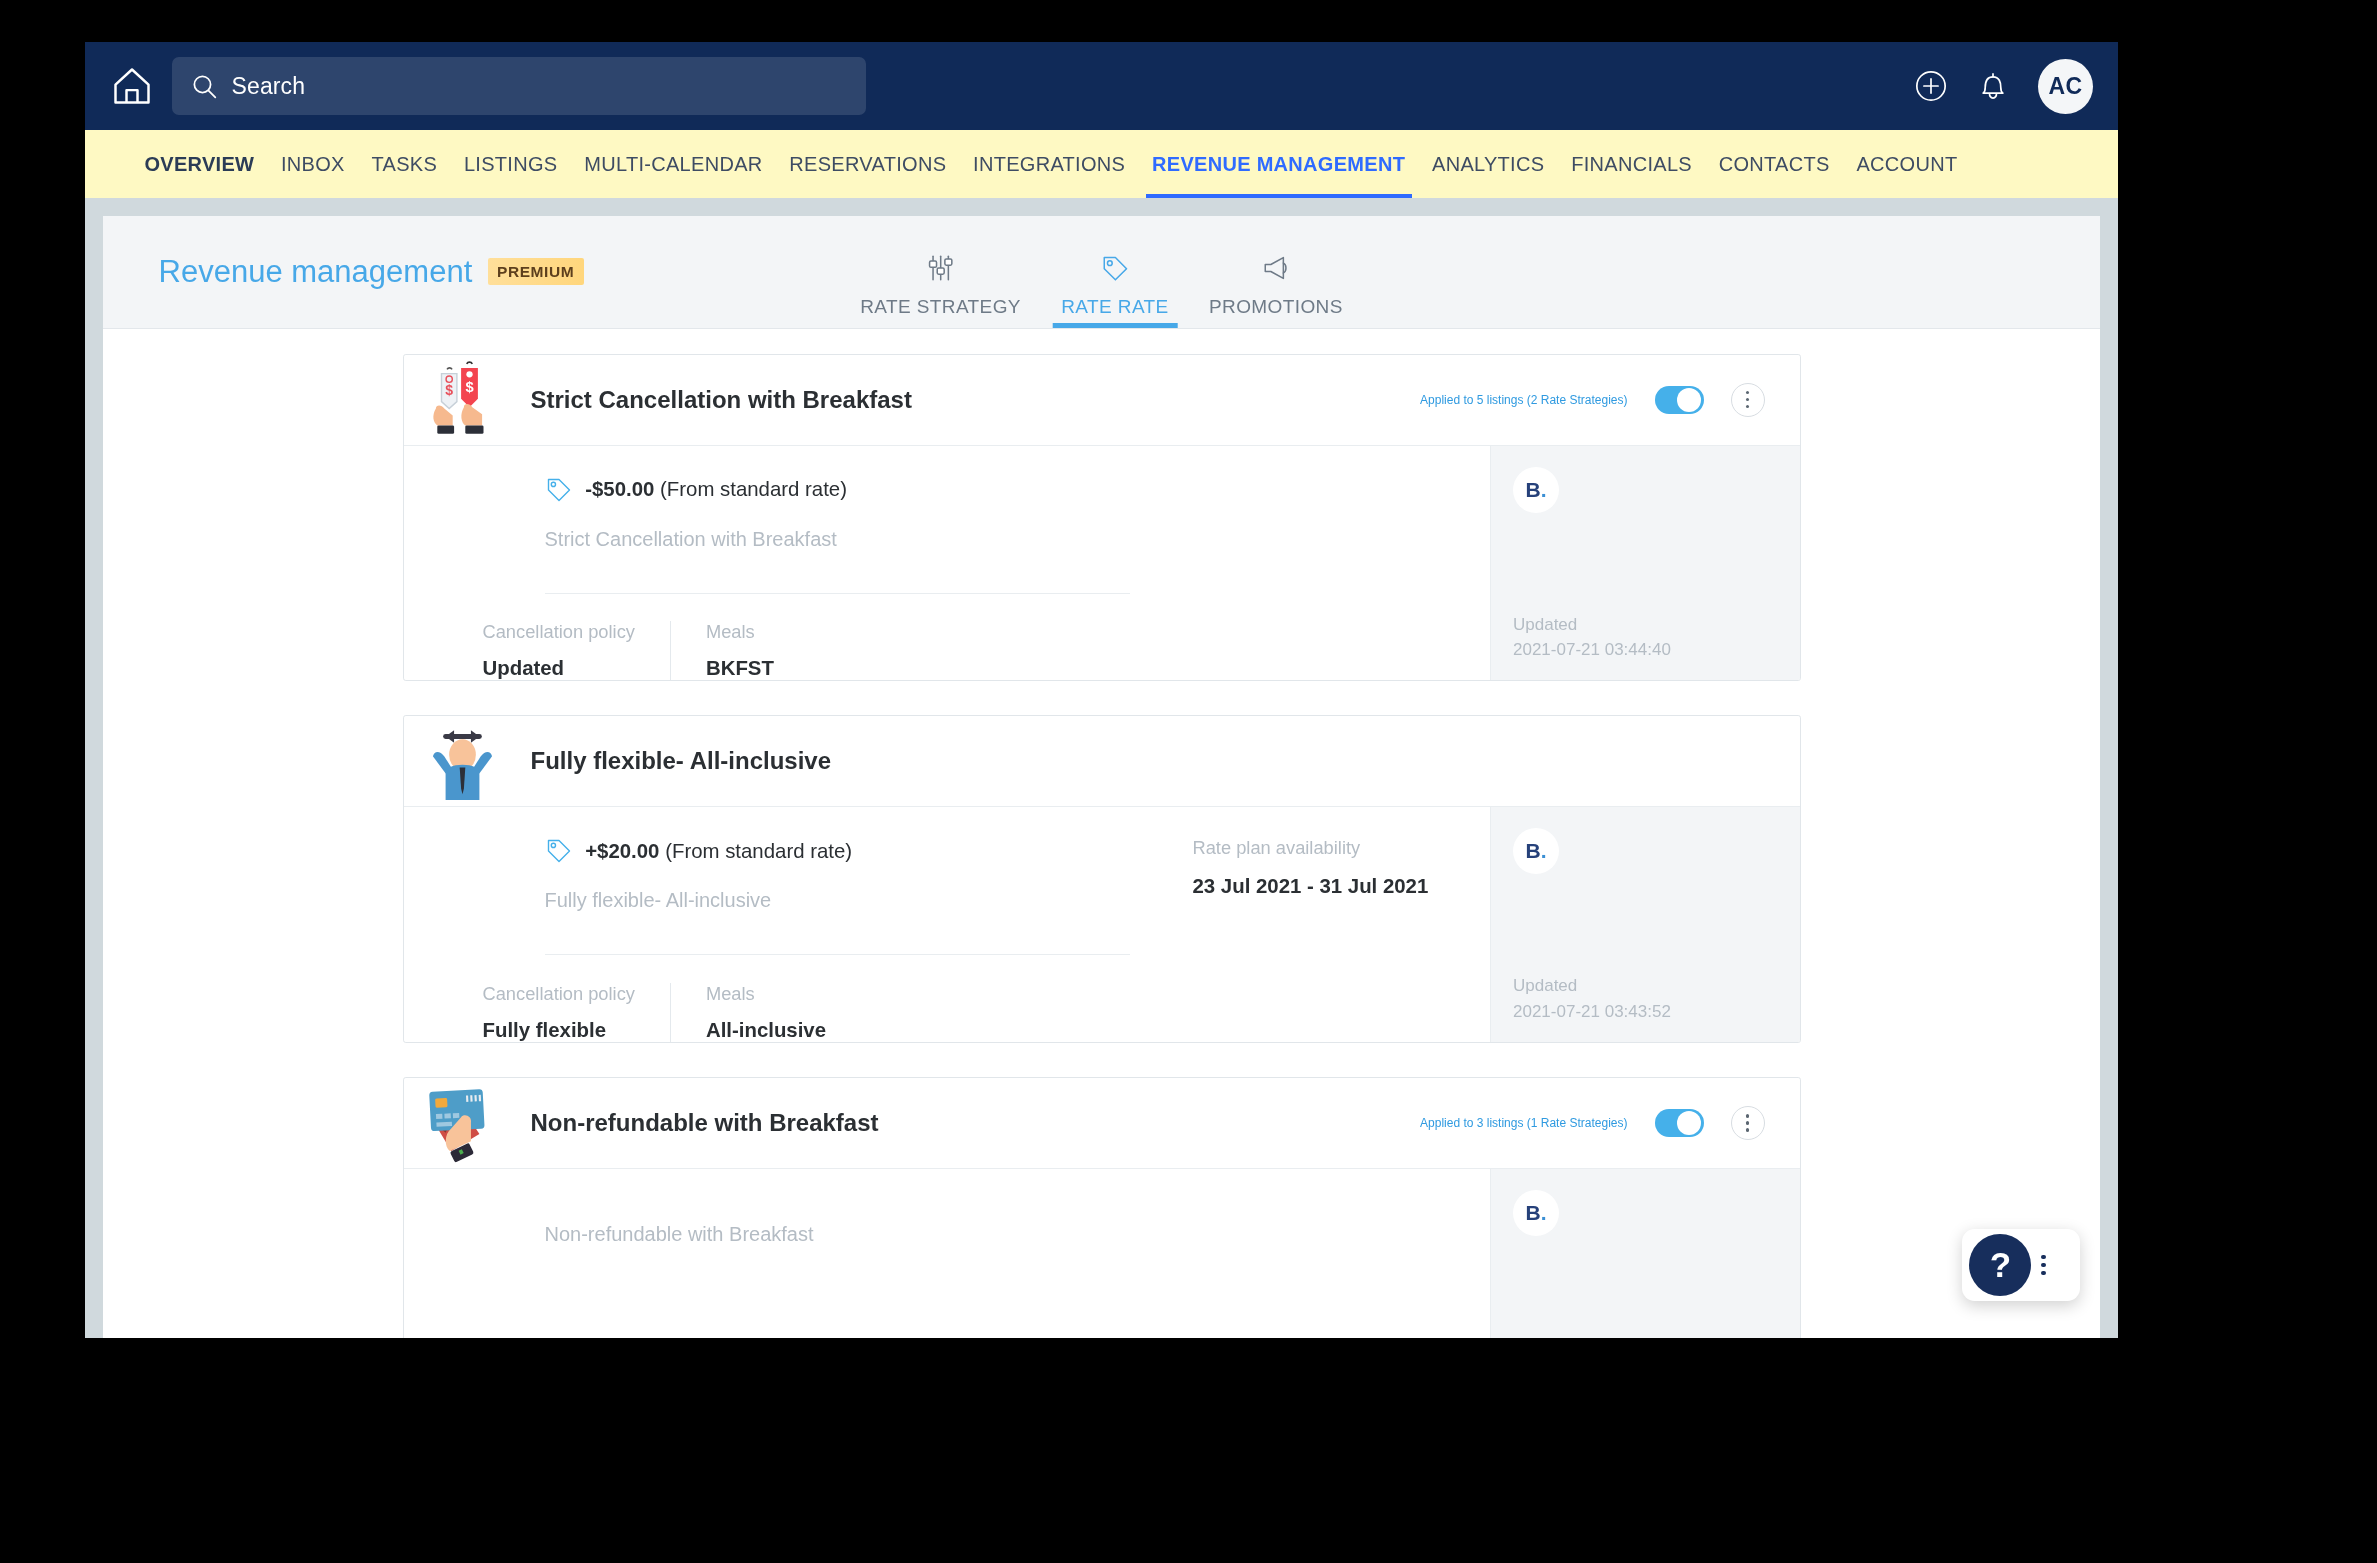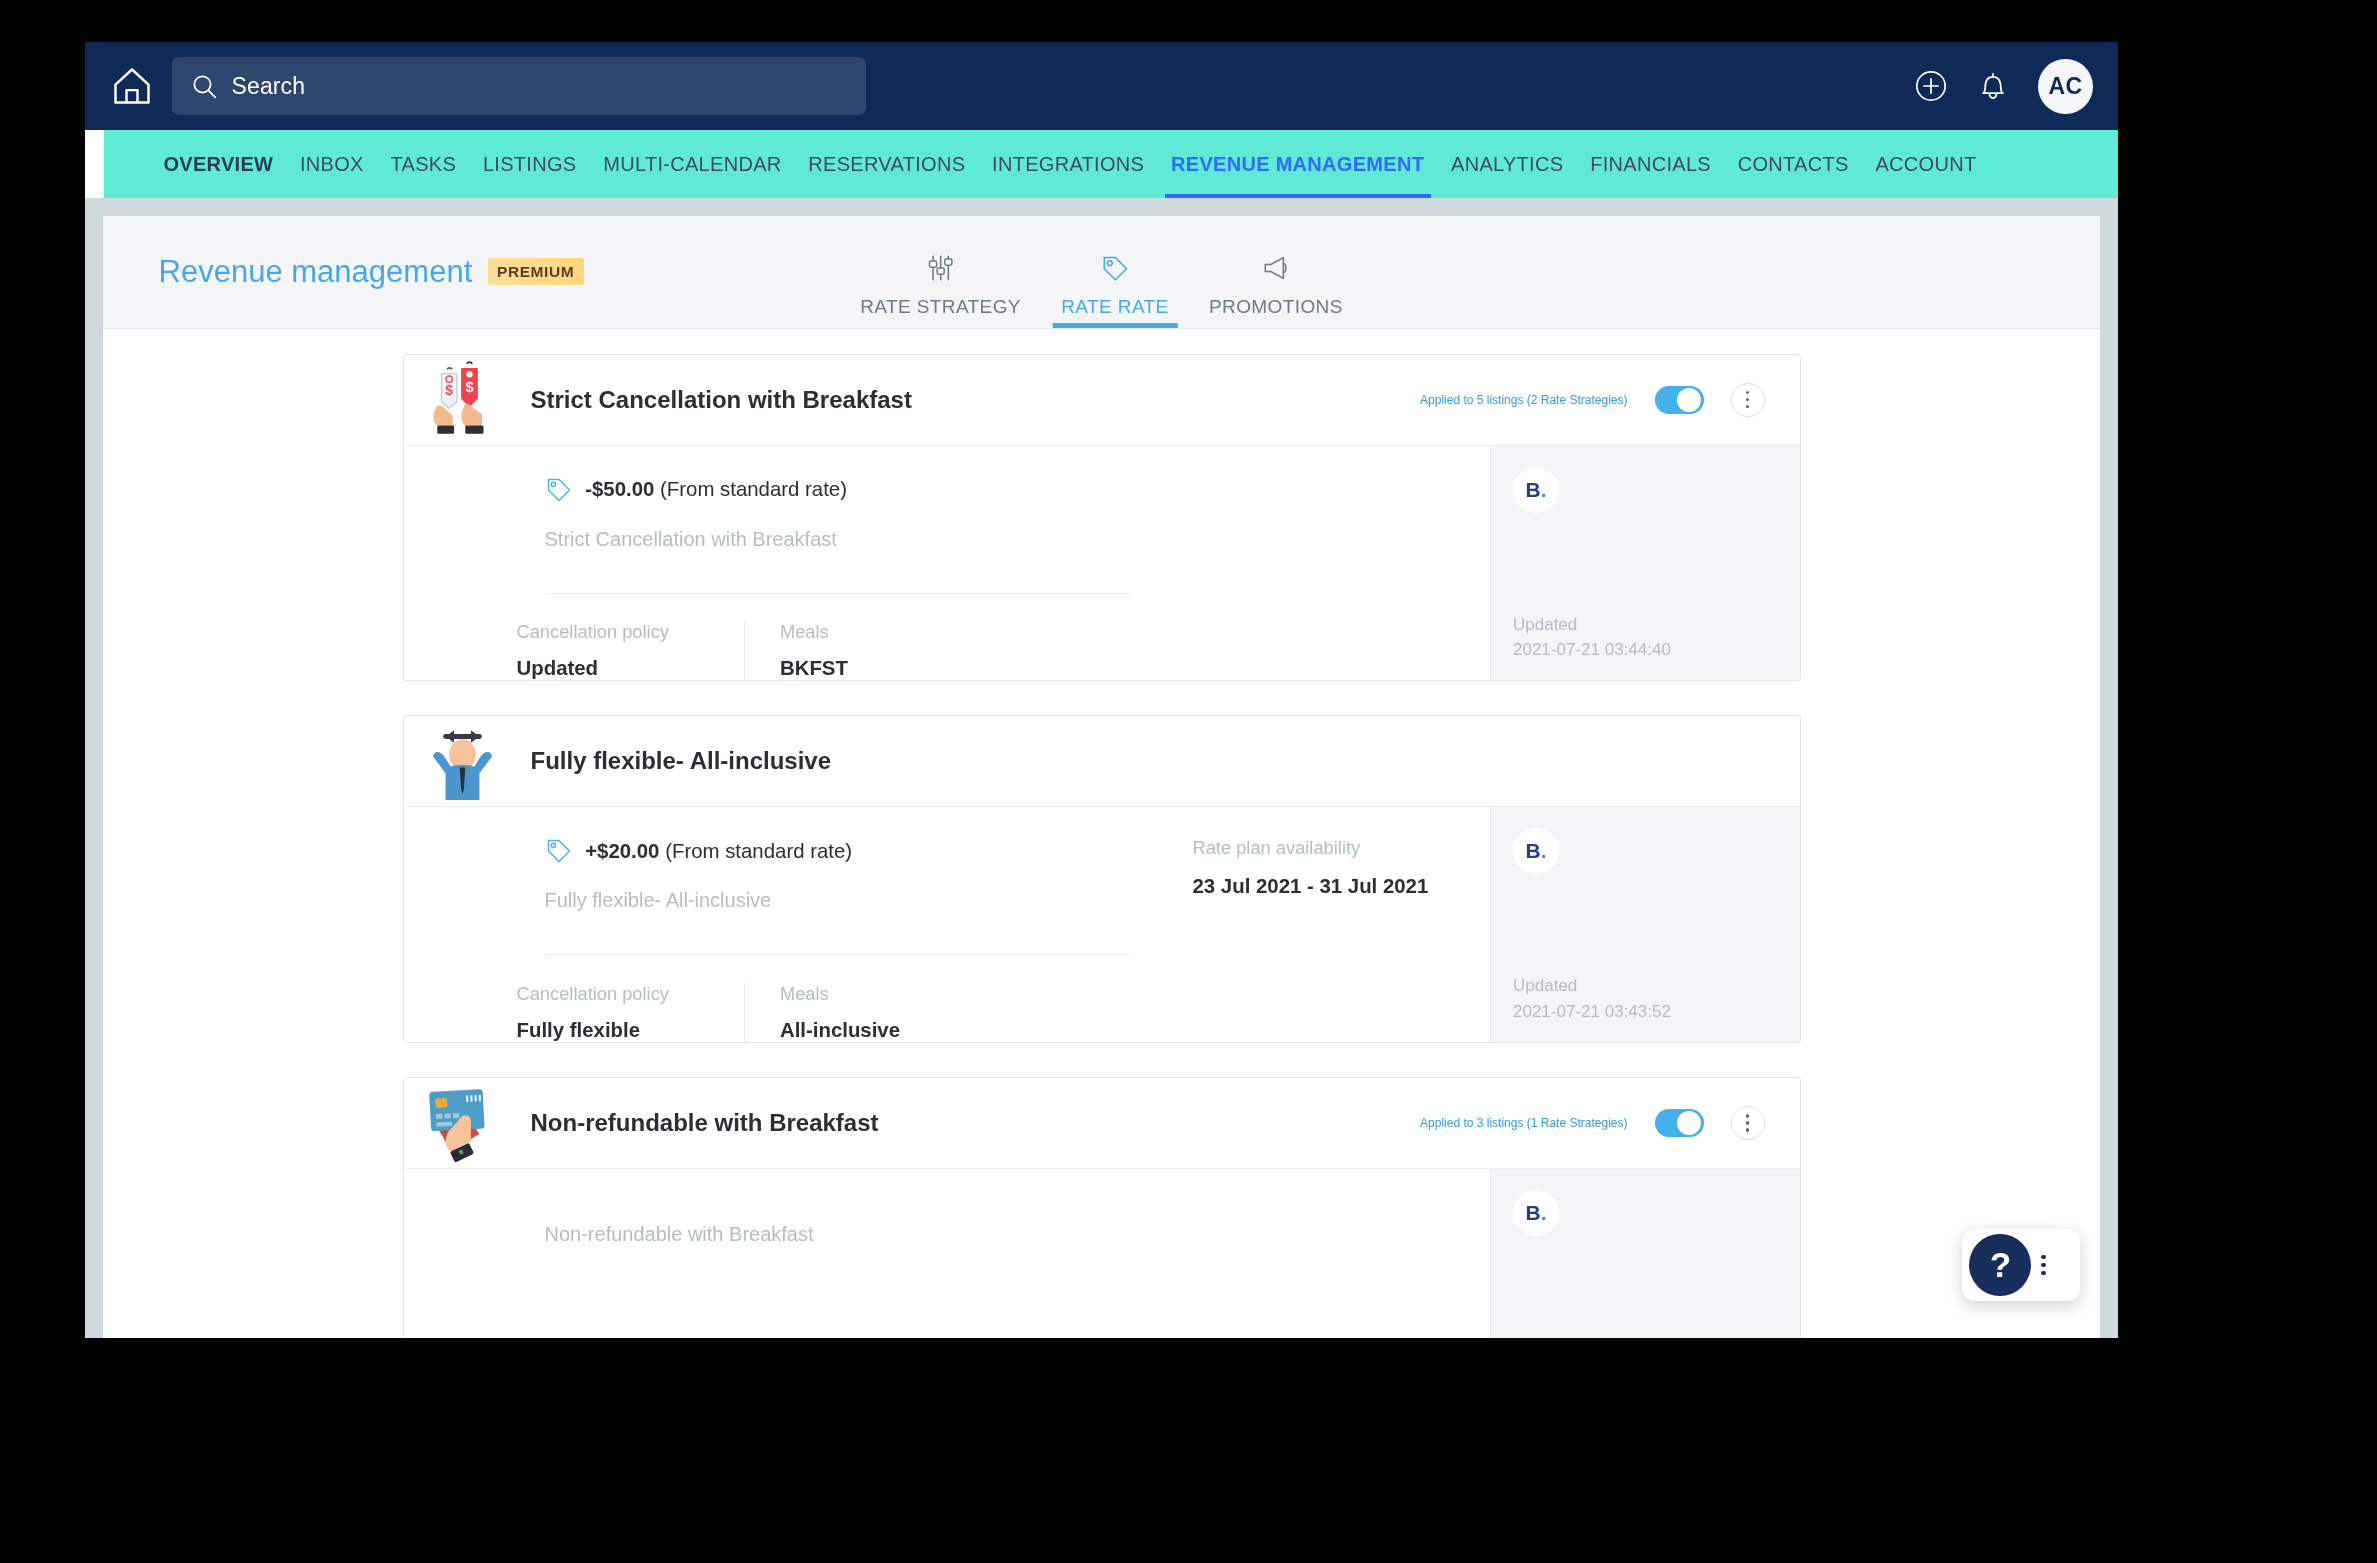--- a/index.html
+++ b/index.html
@@ -48,25 +48,24 @@
   #avatar {
     width: 55px; height: 55px; border-radius: 50%;
     background: #f4f6f8; color: #102a58;
     display: flex; align-items: center; justify-content: center;
     font-size: 23px; font-weight: bold; letter-spacing: 0.4px;
     cursor: pointer;
   }
 
   
   #mainnav {
-    height: 68px; background: #5eead4;
+    height: 68px; background: #fef9c3;
     display: flex; align-items: stretch;
     padding-left: 46px;
     gap: 0;
-    margin-left: 19px;
   }
   .nav-item {
     display: flex; align-items: center;
     padding: 0 13.4px;
     font-size: 20px; letter-spacing: 0.3px;
     color: #3e4c63; cursor: pointer;
     position: relative;
     white-space: nowrap;
   }
   .nav-item.bold { font-weight: bold; color: #2b3c56; }
@@ -194,21 +193,21 @@
   }
   .avail-col { padding-left: 21px; }
   .avail-label { font-size: 18.3px; color: #b4bcc4; }
   .avail-value { margin-top: 15.5px; font-size: 20.4px; font-weight: bold; color: #2b2f33; white-space: nowrap; }
 
   .plan-divider {
     height: 0.7px; background: #e9edf0;
     margin: 42px 0 0 141px; width: 585px;
   }
   .meta-row {
-    display: flex; margin: 28px 0 0 113px; gap: 40px;
+    display: flex; margin: 28px 0 0 79px;
   }
   .meta-cell { padding-right: 35px; }
   .meta-cell + .meta-cell { border-left: 0.7px solid #e4e9ed; padding-left: 35px; }
   .meta-label { font-size: 18.3px; color: #b4bcc4; }
   .meta-value { margin-top: 14px; font-size: 20.4px; font-weight: bold; color: #2b2f33; }
 
   .plan-side {
     width: 310px; flex: none; background: #f3f5f7;
     border-left: 0.7px solid #e9edf0;
     padding: 21px 22.5px 20px 22.5px;

